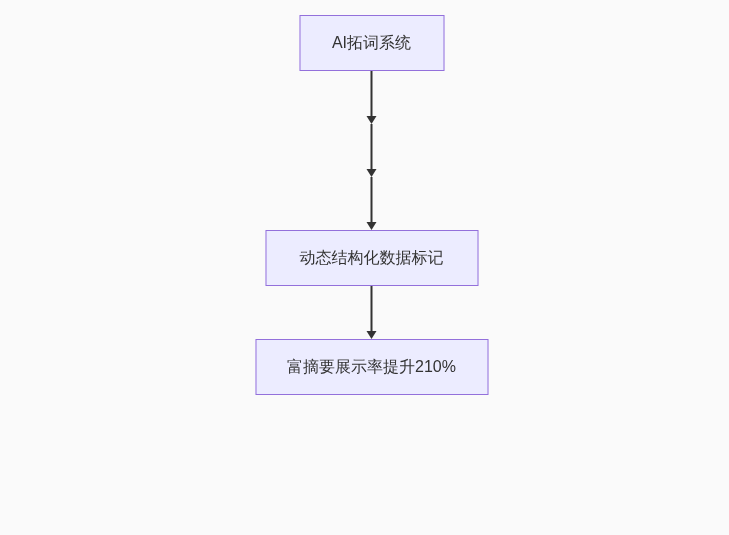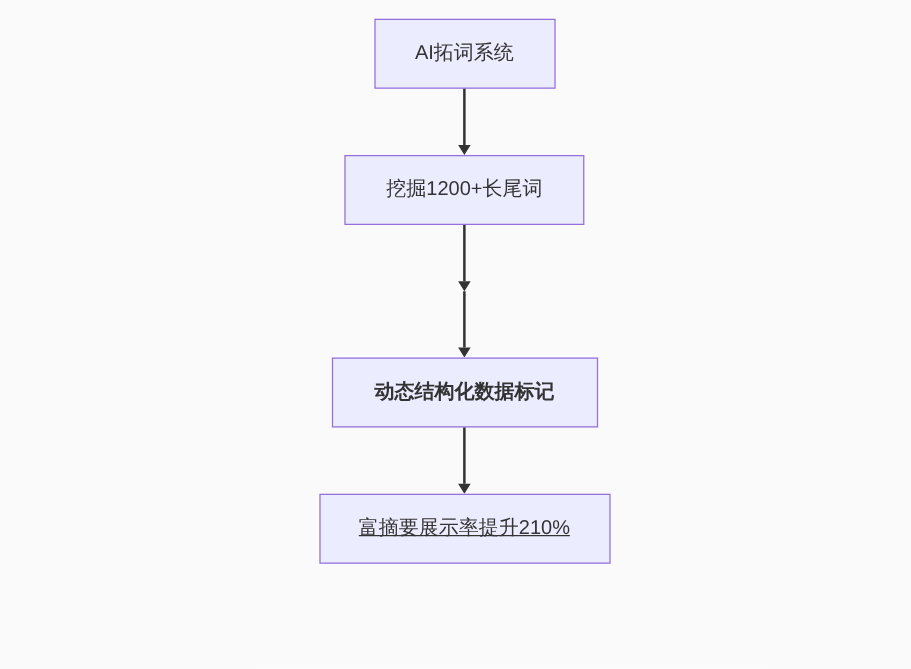--- a/index.html
+++ b/index.html
@@ -36,22 +36,22 @@
     line-height: 1.25;
     display: flex;
     align-items: center;
     justify-content: center;
     white-space: nowrap;
     text-align: right;
   }
   .node.n1 { min-width: 145px; }
   .node.n2 { min-width: 192px; }
   .node.n3 { min-width: 226px; }
-  .node.n4 { min-width: 213px; font-weight: bold; }
-  .node.n5 { min-width: 233px; text-decoration: underline; }
+  .node.n4 { min-width: 213px; }
+  .node.n5 { min-width: 233px; }
   .edge {
     height: 53px;
     display: flex;
     flex-direction: column;
     align-items: center;
   }
   .edge-line {
     flex: 1 1 auto;
     width: 2px;
     background: #333333;
@@ -70,21 +70,20 @@
 <div class="canvas">
   <div class="flow">
 
     <div class="node n1">AI拓词系统</div>
 
     <div class="edge">
       <div class="edge-line"></div>
       <div class="edge-head"></div>
     </div>
 
-    <div class="node n2">挖掘1200+长尾词</div>
 
     <div class="edge">
       <div class="edge-line"></div>
       <div class="edge-head"></div>
     </div>
 
 
     <div class="edge">
       <div class="edge-line"></div>
       <div class="edge-head"></div>

